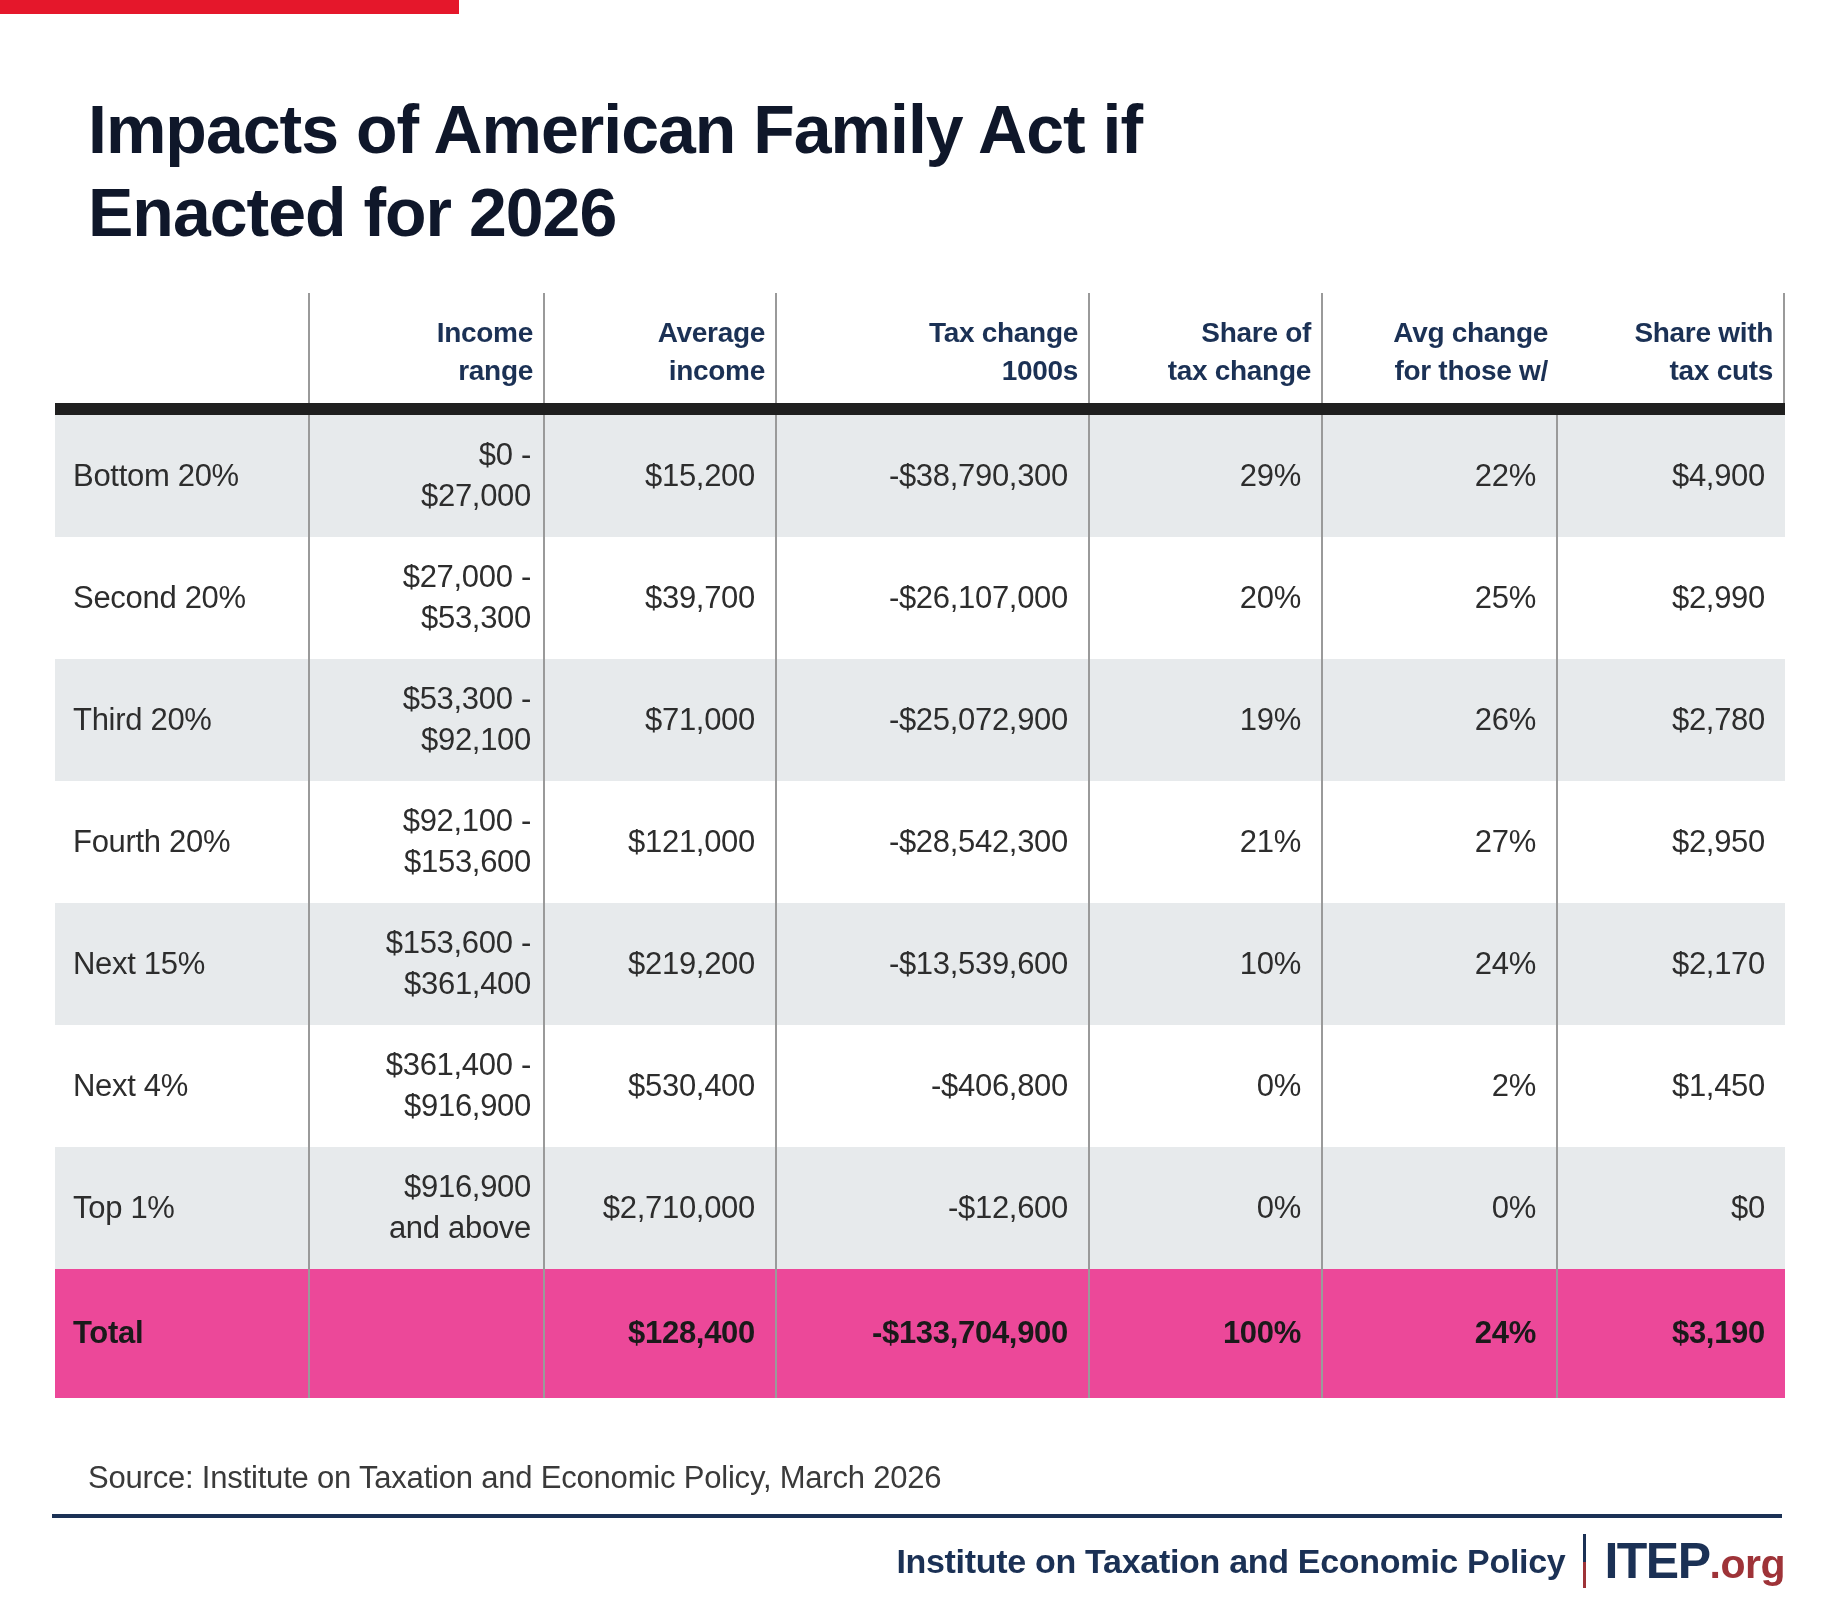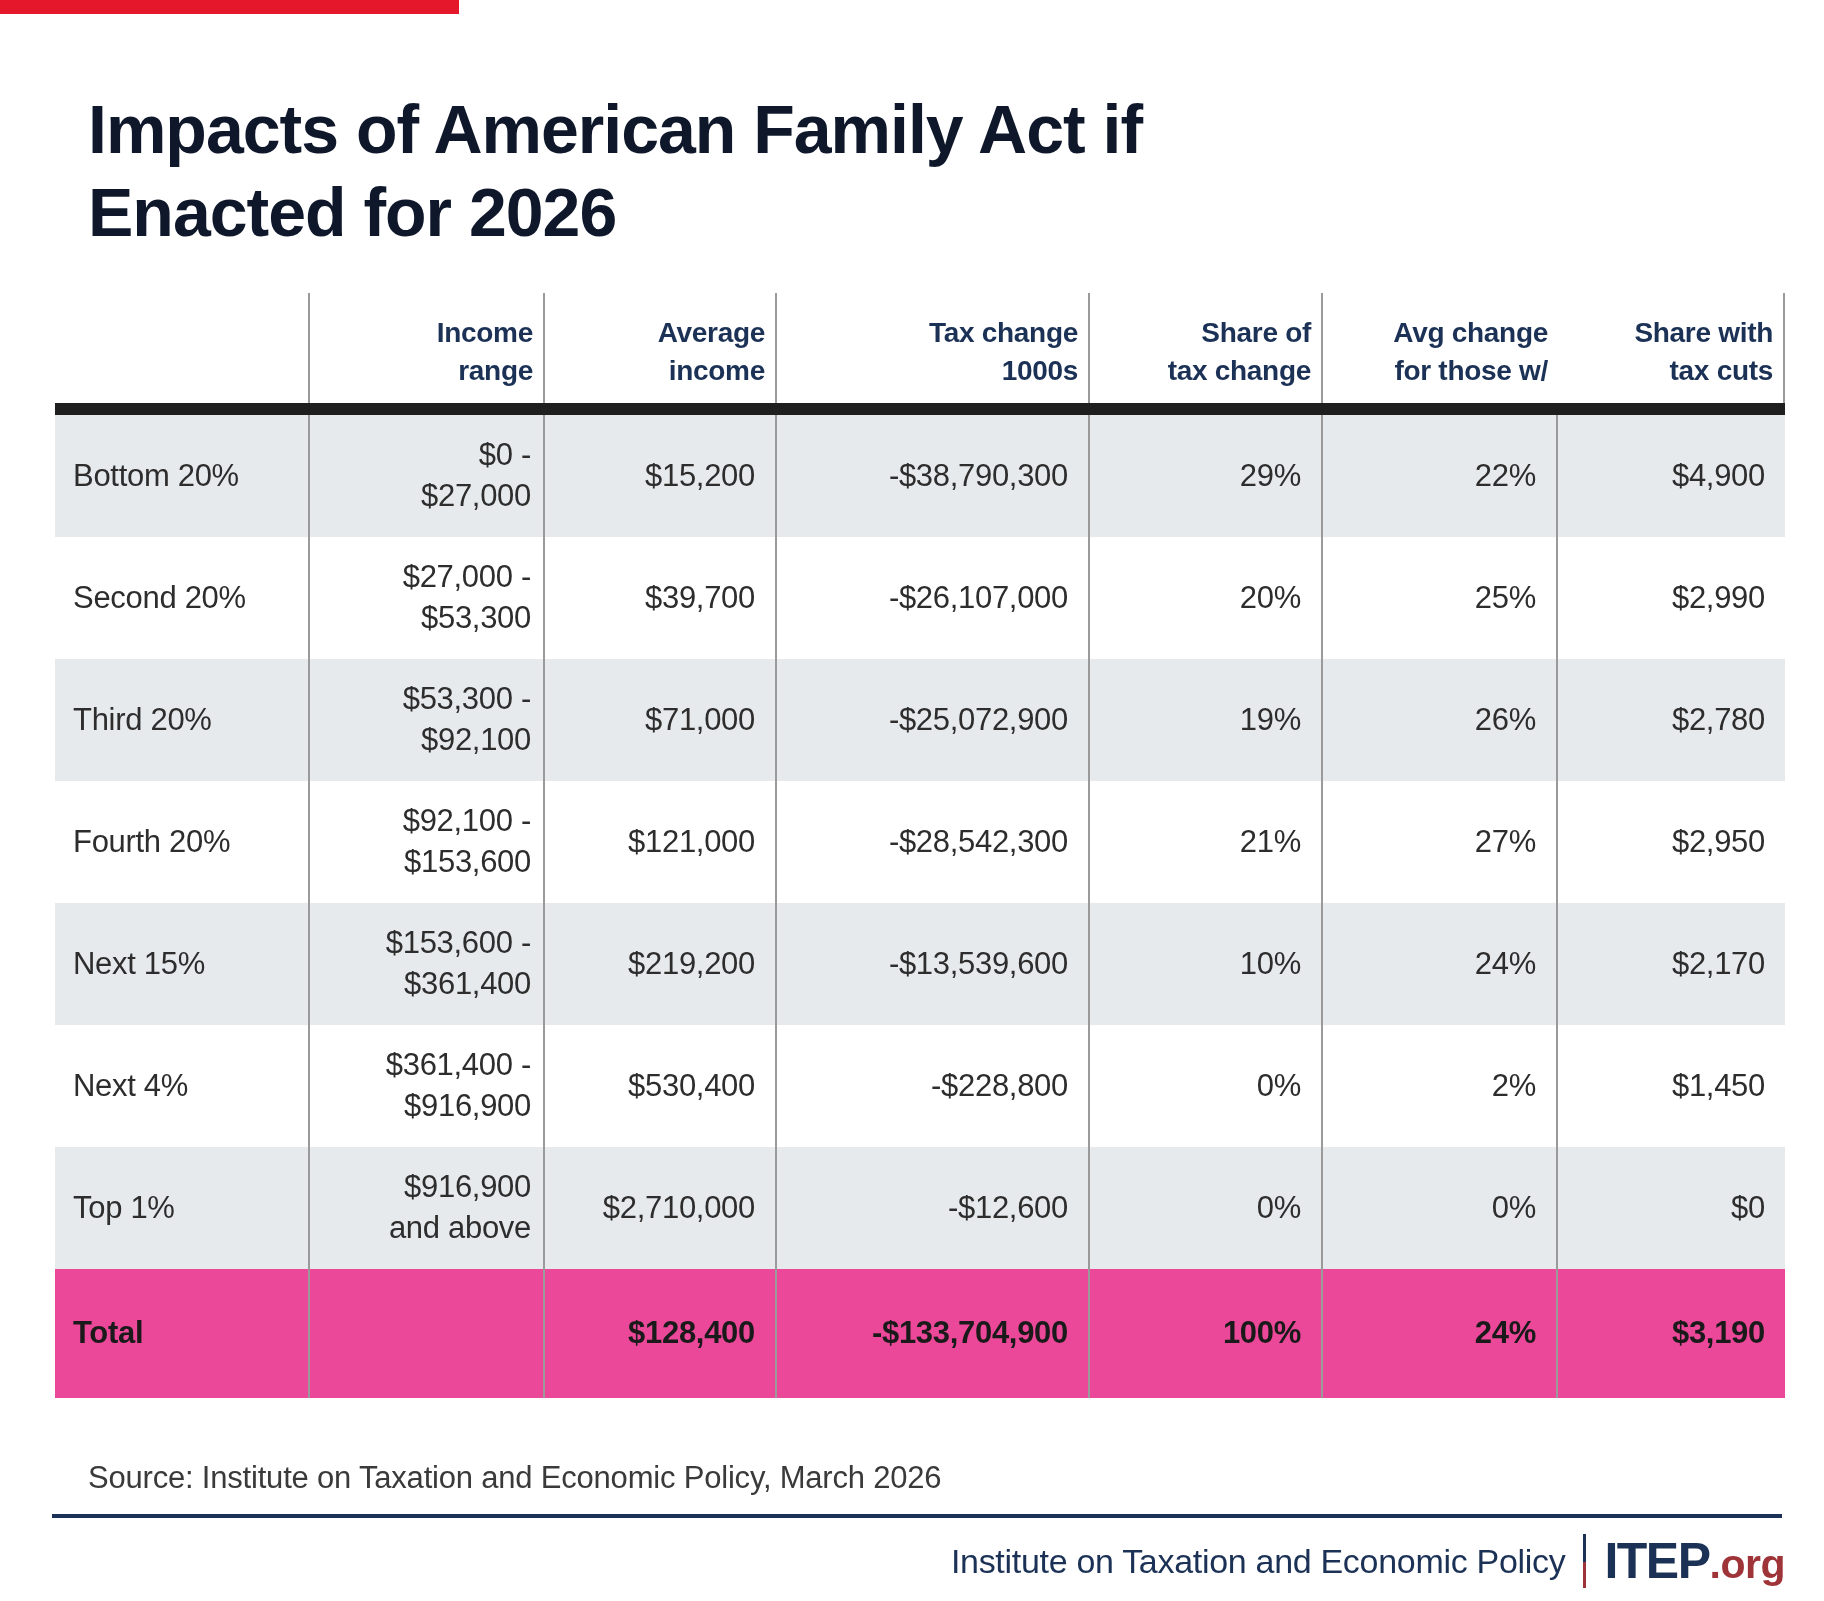--- a/index.html
+++ b/index.html
@@ -46,21 +46,21 @@
   .cell.bold{font-weight:700;color:#1A1A1A;}
   .source-note{
     position:absolute;left:88px;top:1460px;
     font-size:31px;color:#3A3A3A;letter-spacing:-0.2px;
   }
   .footer-rule{position:absolute;left:52px;top:1514px;width:1730px;height:4px;background:#1B3155;}
   .footer{
     position:absolute;top:1532px;right:39px;height:58px;
     display:flex;align-items:center;gap:18px;
   }
-  .footer-org{font-size:34px;font-weight:400;color:#1B3155;letter-spacing:-0.3px;}
+  .footer-org{font-size:34px;font-weight:700;color:#1B3155;letter-spacing:-0.3px;}
   .footer-sep{width:3px;height:54px;background:linear-gradient(to bottom,#1B3155 0 52%,#9E3338 52% 100%);}
   .logo{display:flex;align-items:baseline;}
   .logo-itep{font-size:50px;font-weight:800;color:#1B3155;letter-spacing:-1.5px;}
   .logo-org{font-size:41px;font-weight:600;color:#9E3338;letter-spacing:-0.5px;}
 </style>
 </head>
 <body>
 
 <div class="top-red-bar"></div>
 
@@ -120,21 +120,21 @@
 $361,400</div>
     <div class="cell c2 shade-gray">$219,200</div>
     <div class="cell c3 shade-gray">-$13,539,600</div>
     <div class="cell c4 shade-gray">10%</div>
     <div class="cell c5 shade-gray">24%</div>
     <div class="cell c6 shade-gray">$2,170</div>
     <div class="cell c0 shade-white">Next 4%</div>
     <div class="cell c1 shade-white">$361,400 -
 $916,900</div>
     <div class="cell c2 shade-white">$530,400</div>
-    <div class="cell c3 shade-white">-$228,800</div>
+    <div class="cell c3 shade-white">-$406,800</div>
     <div class="cell c4 shade-white">0%</div>
     <div class="cell c5 shade-white">2%</div>
     <div class="cell c6 shade-white">$1,450</div>
     <div class="cell c0 shade-gray">Top 1%</div>
     <div class="cell c1 shade-gray">$916,900
 and above</div>
     <div class="cell c2 shade-gray">$2,710,000</div>
     <div class="cell c3 shade-gray">-$12,600</div>
     <div class="cell c4 shade-gray">0%</div>
     <div class="cell c5 shade-gray">0%</div>

